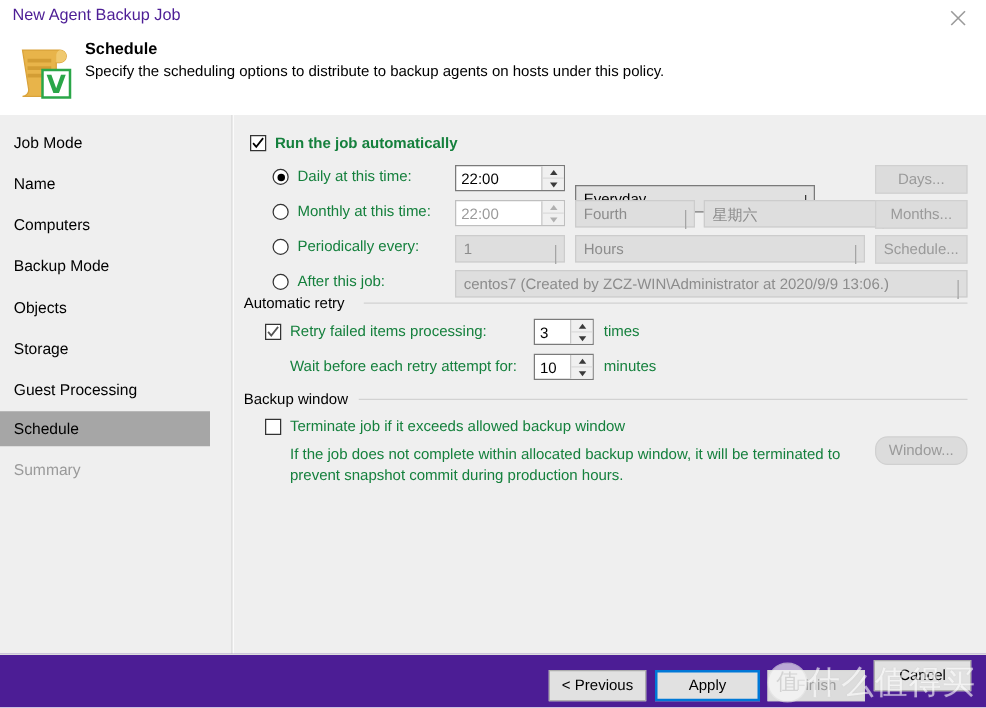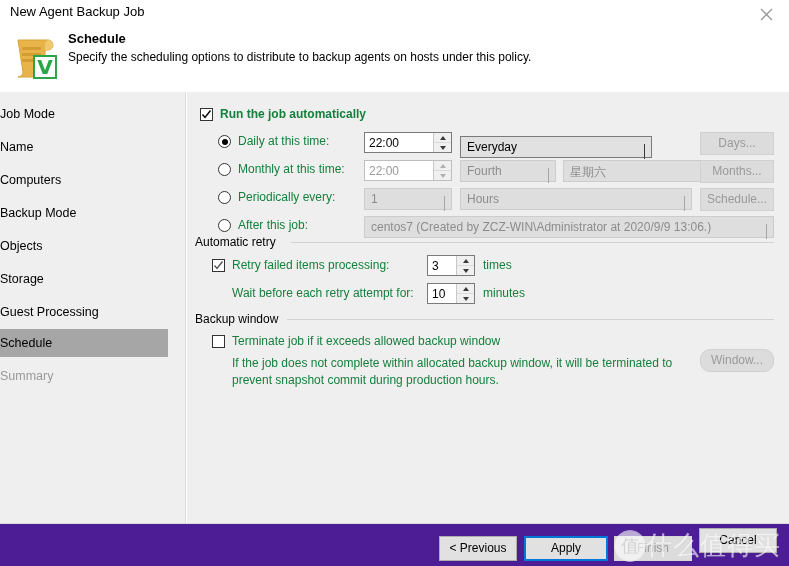--- a/index.html
+++ b/index.html
@@ -29,21 +29,21 @@
   .titlebar {
     position: absolute;
     left: 0; top: 0;
     width: 789px; height: 28px;
     background: #ffffff;
   }
   .titlebar-text {
     position: absolute;
     left: 10px; top: 4px;
     font-size: 13px;
-    color: #000000;
+    color: #4c1d95;
     white-space: nowrap;
   }
   .close-btn {
     position: absolute;
     right: 0; top: 0;
     width: 46px; height: 28px;
     display: flex;
     align-items: center;
     justify-content: center;
     cursor: default;
@@ -84,20 +84,21 @@
     background: #efefef;
     border-right: 1px solid #dcdcdc;
     box-sizing: border-box;
   }
   .nav-item {
     position: absolute;
     left: 0;
     width: 168px;
     height: 28px;
     line-height: 28px;
+    padding-left: 11px;
     box-sizing: border-box;
     font-size: 12.5px;
     color: #000000;
     cursor: default;
     white-space: nowrap;
   }
   .nav-item.selected {
     background: #a6a6a6;
   }
   .nav-item.disabled {
@@ -389,21 +390,21 @@
       <span class="val">22:00</span>
       <span class="arrows">
         <span class="half up">
             <span class="tri-up"></span>
           </span>
         <span class="half down">
             <span class="tri-down"></span>
           </span>
       </span>
     </div>
-    <div class="combo enabled" style="left:273px; top:44px; width:192px;">
+    <div class="combo enabled" style="left:273px; top:56px; width:192px;">
       <span class="ctext">Everyday</span>
       <span class="carrow"><span class="chev"></span></span>
     </div>
     <div class="sidebtn" style="left:513px; top:40px;">Days...</div>
 
     <div class="radio" style="left:31px; top:71px;"></div>
     <div class="lbl" style="left:51px; top:70px;">Monthly at this time:</div>
     <div class="spin disabled" style="left:177px; top:68px; width:88px;">
       <span class="val">22:00</span>
       <span class="arrows">

